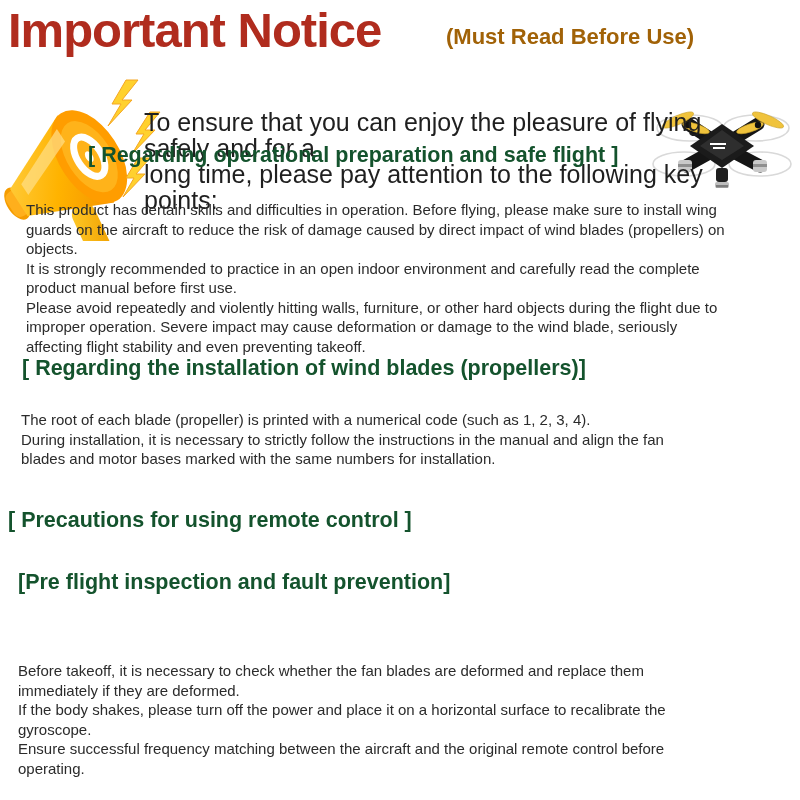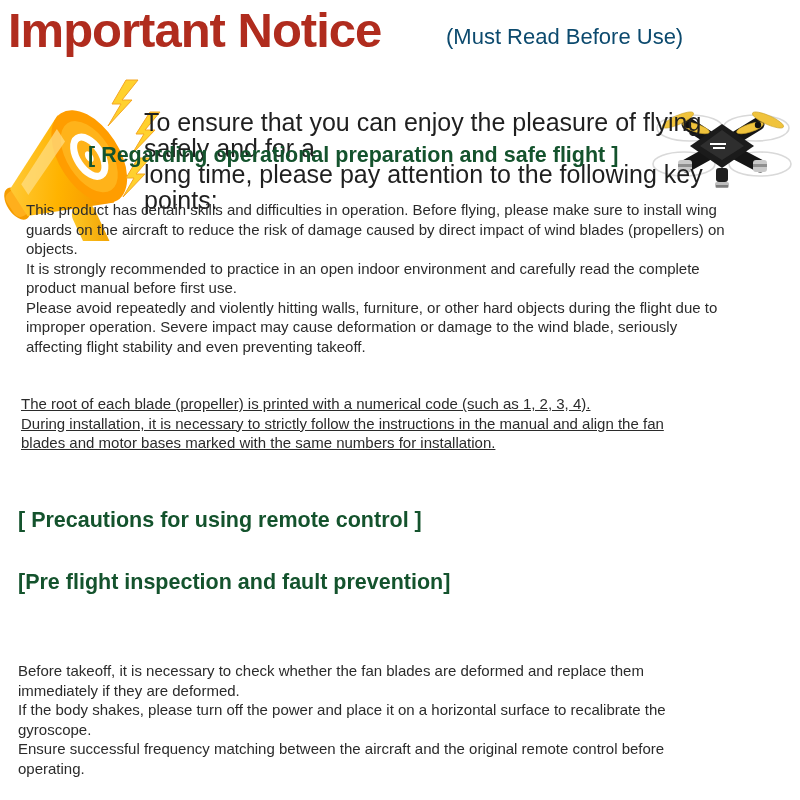--- a/index.html
+++ b/index.html
@@ -24,22 +24,22 @@
     font-weight: bold;
     letter-spacing: -1px;
     color: #b02c1e;
     white-space: nowrap;
   }
   .page-subtitle {
     position: absolute;
     left: 446px;
     top: 24px;
     font-size: 22px;
-    font-weight: 400;
-    color: #0c4a6e;
+    font-weight: 700;
+    color: #a16207;
     white-space: nowrap;
   }
   .megaphone {
     position: absolute;
     left: -10px;
     top: 66px;
     width: 190px;
     height: 175px;
   }
   .drone {
@@ -62,33 +62,33 @@
   .sec-heading {
     position: absolute;
     margin: 0;
     font-size: 21.5px;
     font-weight: bold;
     color: #14532d;
     white-space: nowrap;
   }
   #heading-1 { left: 88px;  top: 143px; }
   #heading-2 { left: 22px;  top: 356px; }
-  #heading-3 { left: 18px;  top: 508px; text-align: right; }
+  #heading-3 { left: 8px;  top: 508px; text-align: right; }
   #heading-4 { left: 18px;  top: 570px; }
   .para {
     position: absolute;
     width: 752px;
     font-size: 15px;
     line-height: 19.5px;
     color: #2b2b2b;
     white-space: pre-line;
     margin-top: 16px;
   }
   #para-1 { left: 26px; top: 184px; }
-  #para-2 { left: 21px; top: 378px; text-decoration: underline; }
+  #para-2 { left: 21px; top: 394px; }
   #para-3 { left: 22px; top: 543px; }
   #para-4 { left: 18px; top: 645px; }
 </style>
 </head>
 <body>
 
 <div class="page">
 
   <h1 class="page-title">Important Notice</h1>
   <span class="page-subtitle">(Must Read Before Use)</span>
@@ -173,20 +173,21 @@
 long time, please pay attention to the following key points:</p>
 
   <h2 class="sec-heading" id="heading-1">[ Regarding operational preparation and safe flight ]</h2>
   <div class="para" id="para-1"><span>This product has certain skills and difficulties in operation. Before flying, please make sure to install wing
 guards on the aircraft to reduce the risk of damage caused by direct impact of wind blades (propellers) on
 objects.</span><br><span>It is strongly recommended to practice in an open indoor environment and carefully read the complete
 product manual before first use.</span><br><span>Please avoid repeatedly and violently hitting walls, furniture, or other hard objects during the flight due to
 improper operation. Severe impact may cause deformation or damage to the wind blade, seriously
 affecting flight stability and even preventing takeoff.</span></div>
 
+  <h2 class="sec-heading" id="heading-2">[ Regarding the installation of wind blades (propellers)]</h2>
   <div class="para" id="para-2"><span>The root of each blade (propeller) is printed with a numerical code (such as 1, 2, 3, 4).</span><br><span>During installation, it is necessary to strictly follow the instructions in the manual and align the fan
 blades and motor bases marked with the same numbers for installation.</span><br></div>
 
   <h2 class="sec-heading" id="heading-3">[  Precautions for using remote control  ]</h2>
 
   <h2 class="sec-heading" id="heading-4">[Pre flight inspection and fault prevention]</h2>
   <div class="para" id="para-4"><span>Before takeoff, it is necessary to check whether the fan blades are deformed and replace them
 immediately if they are deformed.</span><br><span>If the body shakes, please turn off the power and place it on a horizontal surface to recalibrate the
 gyroscope.</span><br><span>Ensure successful frequency matching between the aircraft and the original remote control before
 operating.</span></div>

